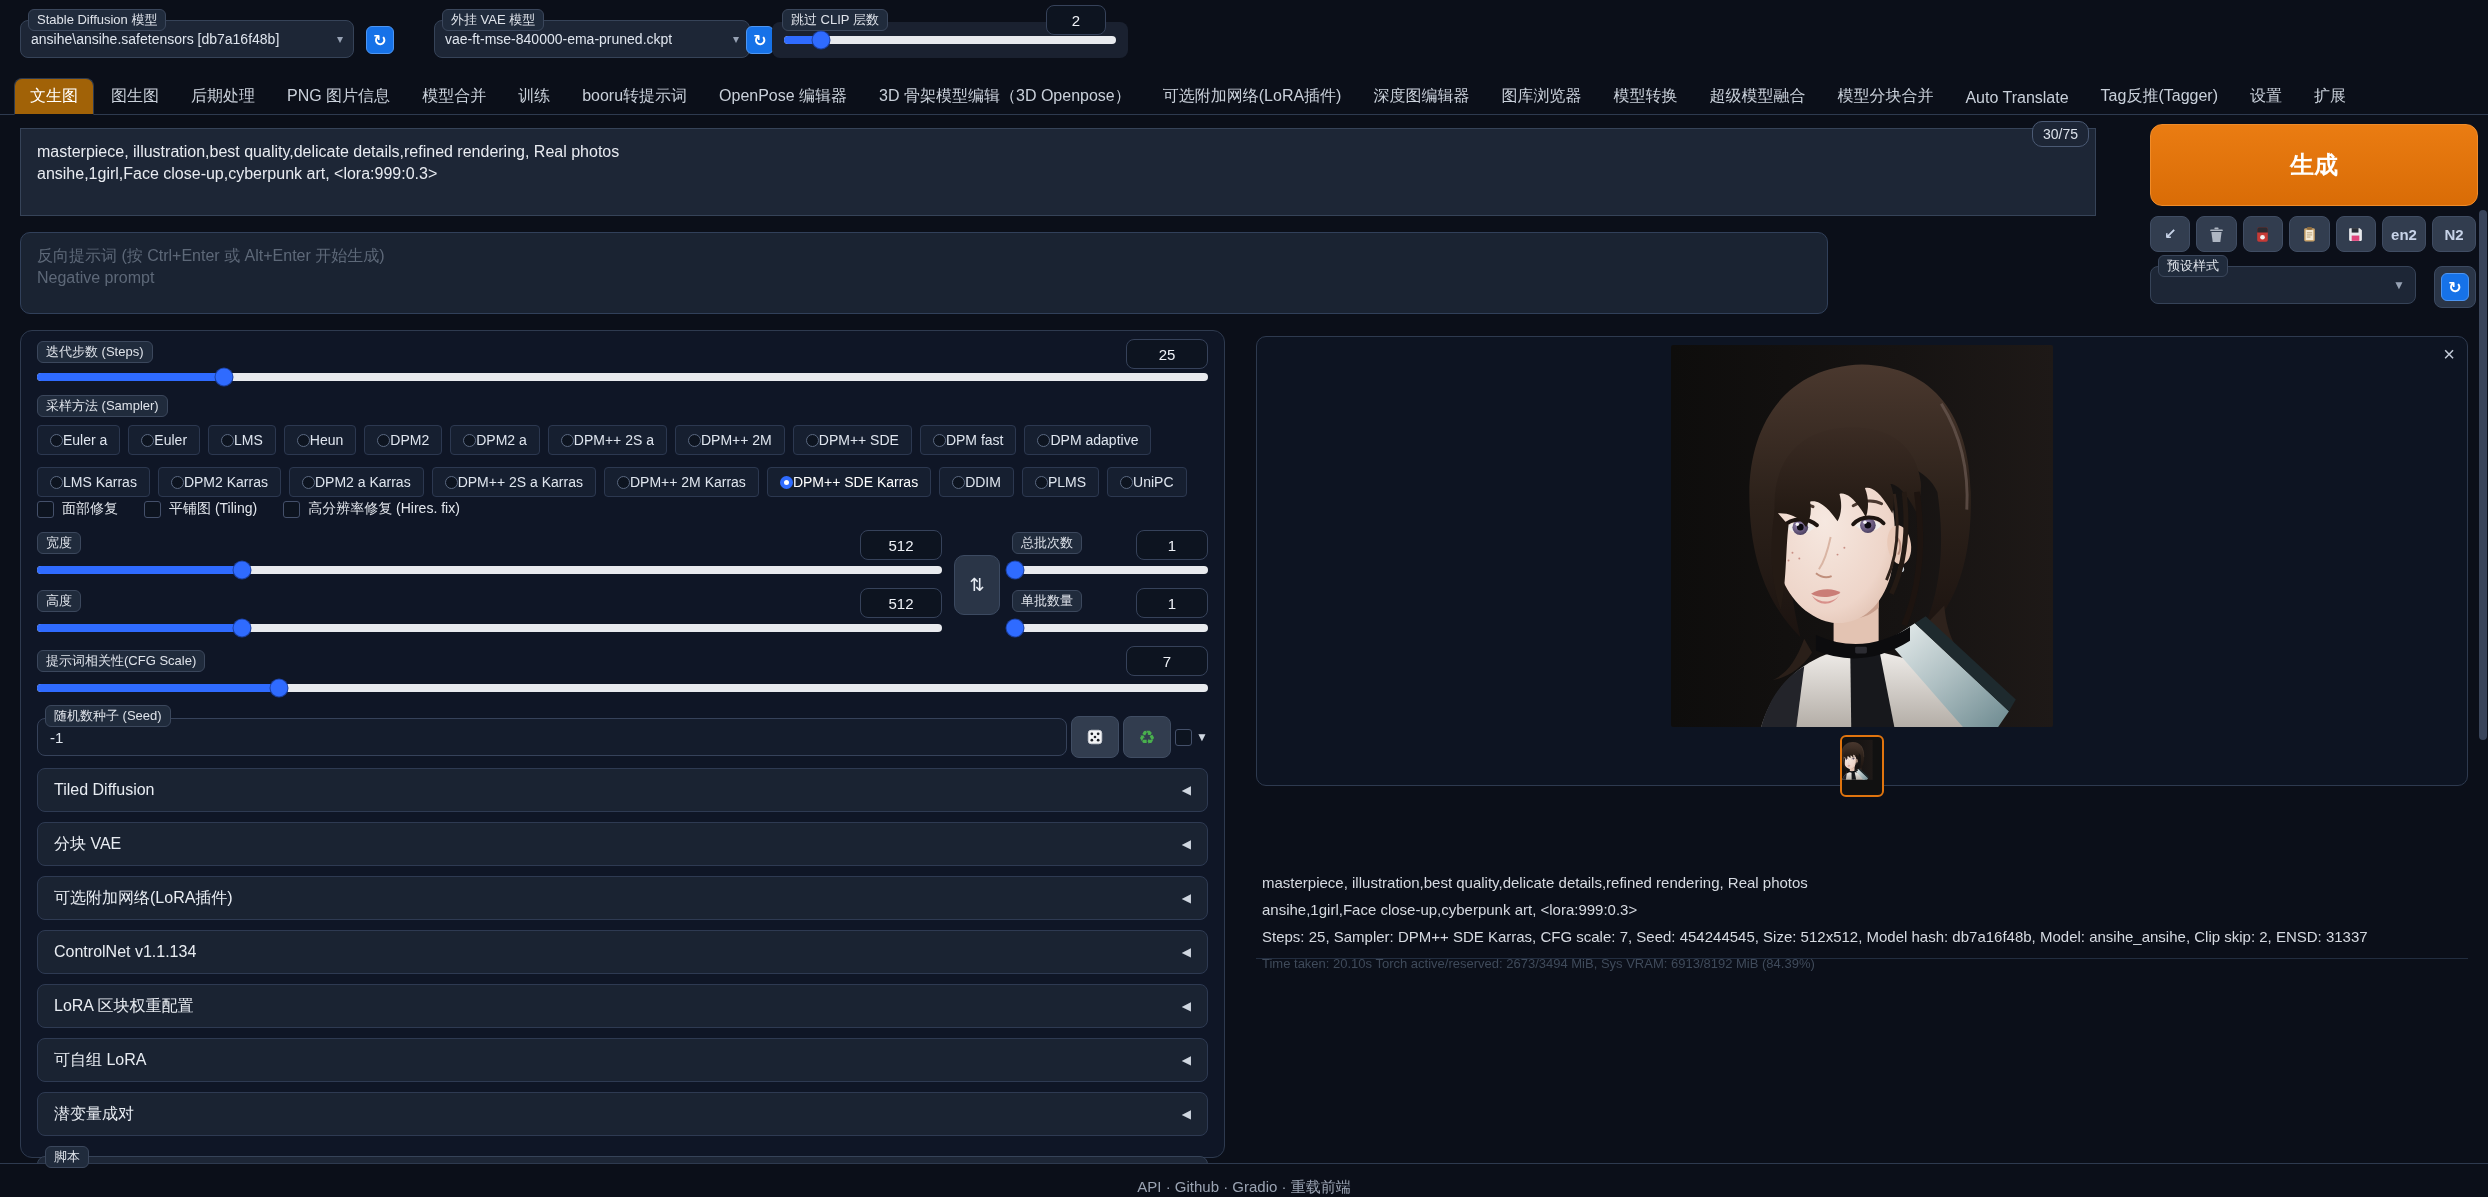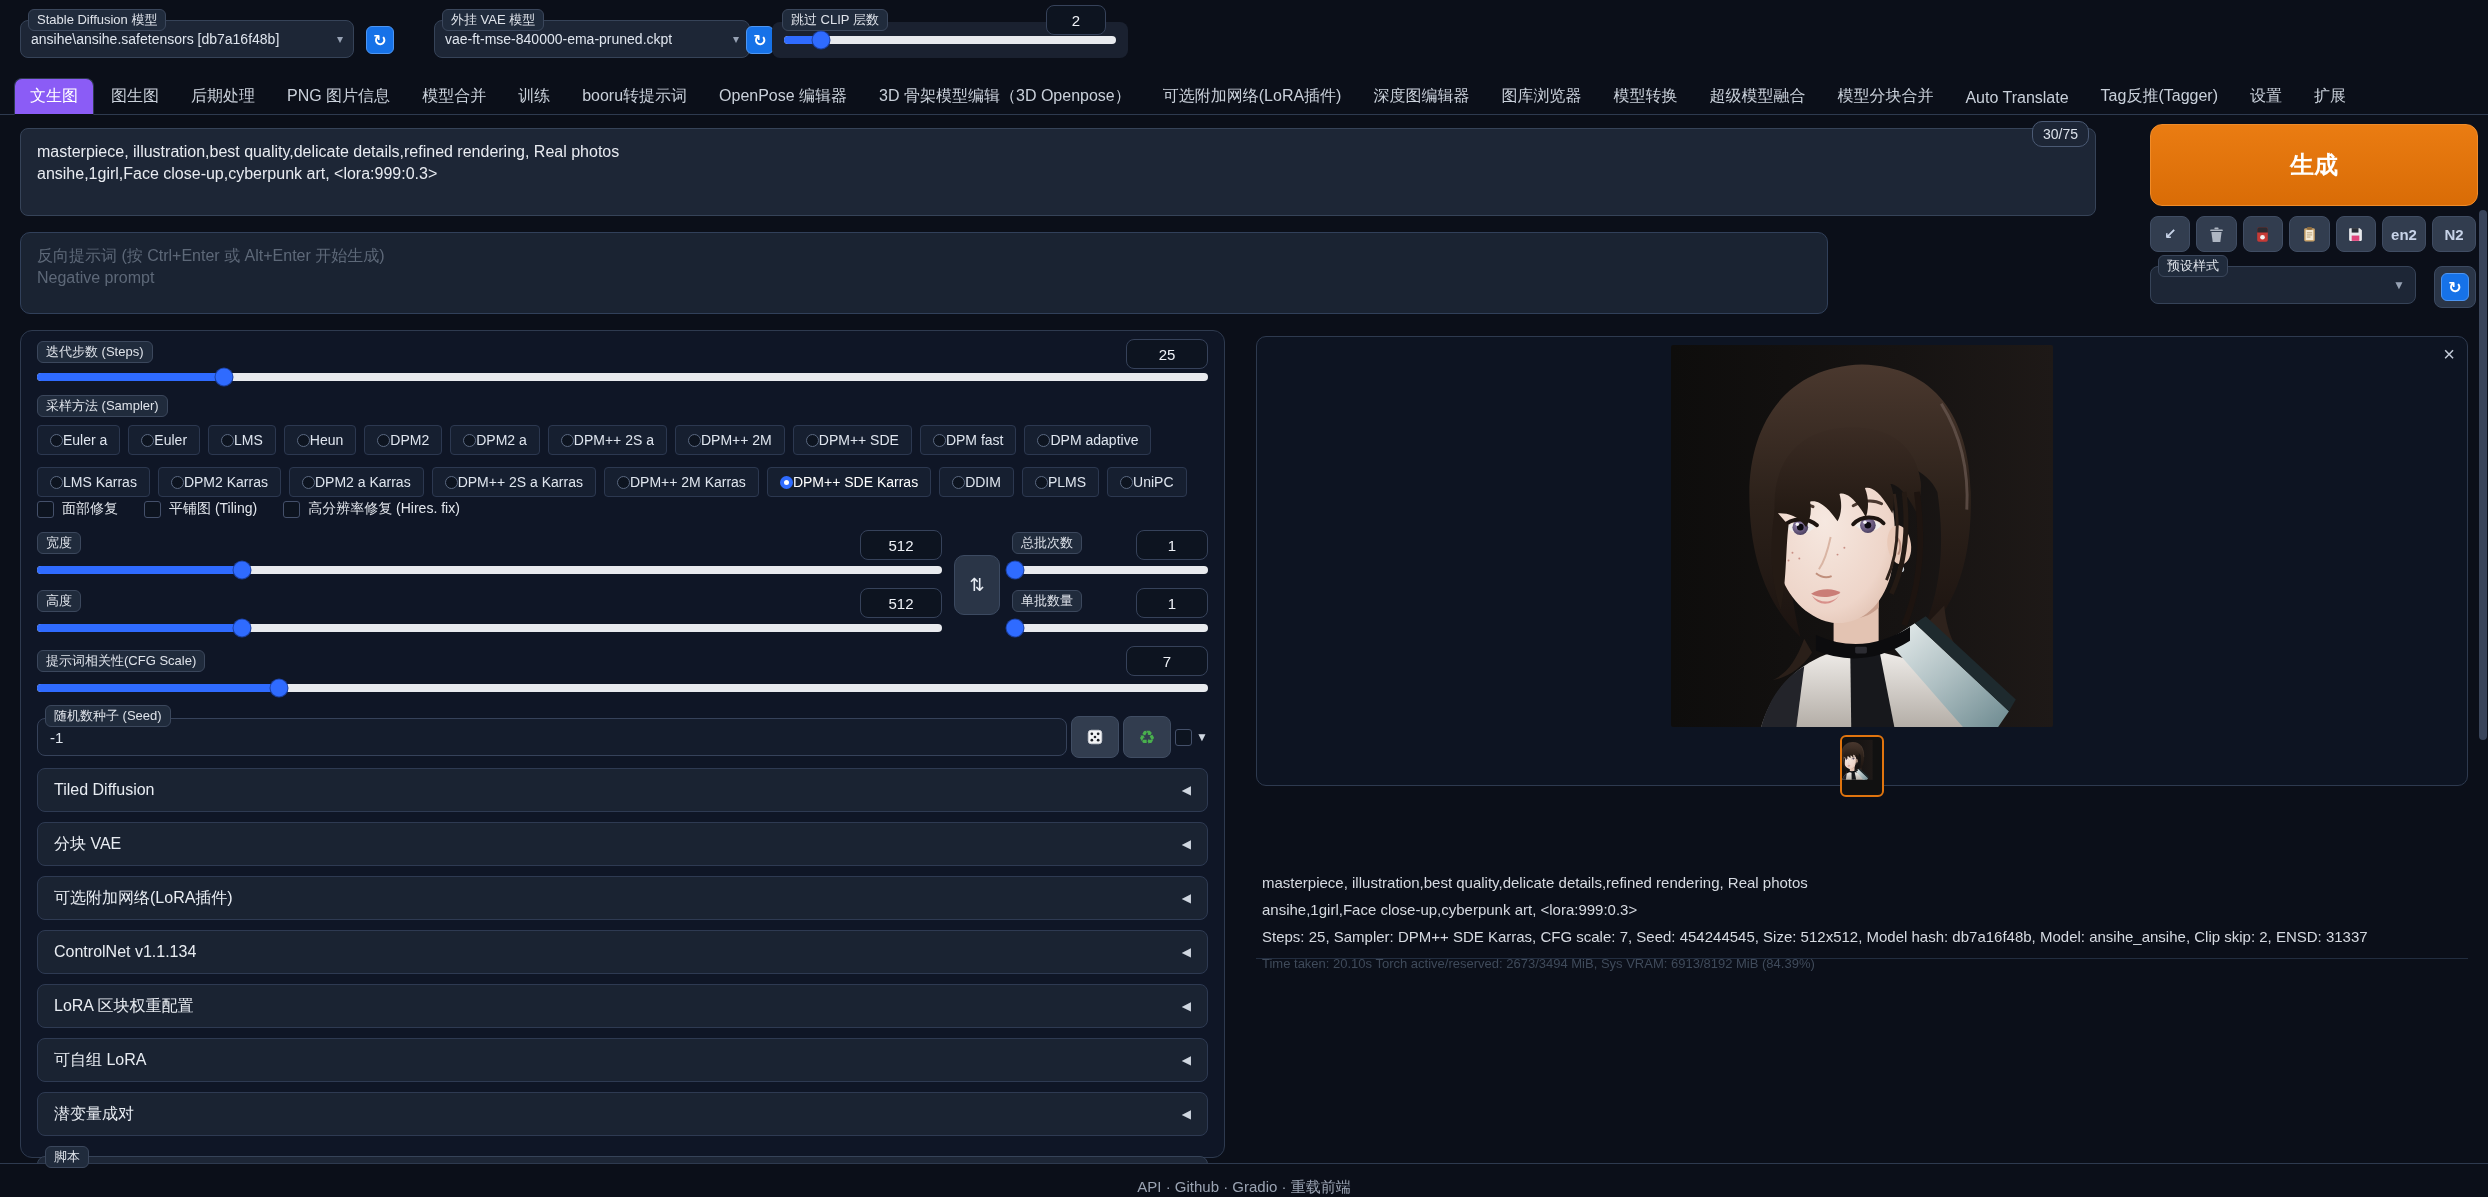--- a/index.html
+++ b/index.html
@@ -31,25 +31,25 @@
               border-radius:8px;}
   .clip-panel .chip-label{position:absolute;top:-13px;left:10px;}
   .clip-val{position:absolute;right:22px;top:-17px;width:58px;height:28px;}
   .clip-slider{position:absolute;left:12px;right:12px;top:14px;}
 
   
   .tabbar{position:absolute;left:0;right:0;top:76px;height:38px;border-bottom:1px solid #2e3a4f;
           display:flex;align-items:flex-end;padding:0 14px;gap:2px;}
   .tab{padding:7px 15px;color:#c9d0da;font-size:16px;white-space:nowrap;cursor:pointer;}
   .tab.selected{border:1px solid #2e3a4f;border-bottom:1px solid #0b0f19;border-radius:8px 8px 0 0;
-                margin-bottom:-1px;color:#fff;background:#8b5cf6;}
+                margin-bottom:-1px;color:#fff;background:#a16207;}
 
   
   .prompt-box{position:absolute;left:20px;top:128px;width:2076px;height:88px;background:#1d2636;
-              border:1px solid #364358;border-radius:8px;padding:12px 16px;box-sizing:border-box;
+              border:1px solid #364358;border-radius:0;padding:12px 16px;box-sizing:border-box;
               font-size:16px;line-height:22px;color:#e8ebf1;}
   .token-badge{position:absolute;top:-8px;right:6px;background:#1d2636;border:1px solid #4b5a74;
                border-radius:10px;padding:1px 10px;font-size:14px;color:#dbe1ea;}
   .neg-box{position:absolute;left:20px;top:232px;width:1808px;height:82px;background:#1a2332;
            border:1px solid #31405a;border-radius:10px;padding:12px 16px;box-sizing:border-box;
            font-size:16px;line-height:22px;color:#5d6878;}
 
   
   .gen-btn{position:absolute;left:2150px;top:124px;width:326px;height:80px;
            background:linear-gradient(#ea7c12,#d96c06);border:1px solid #f08c2a;border-radius:12px;

